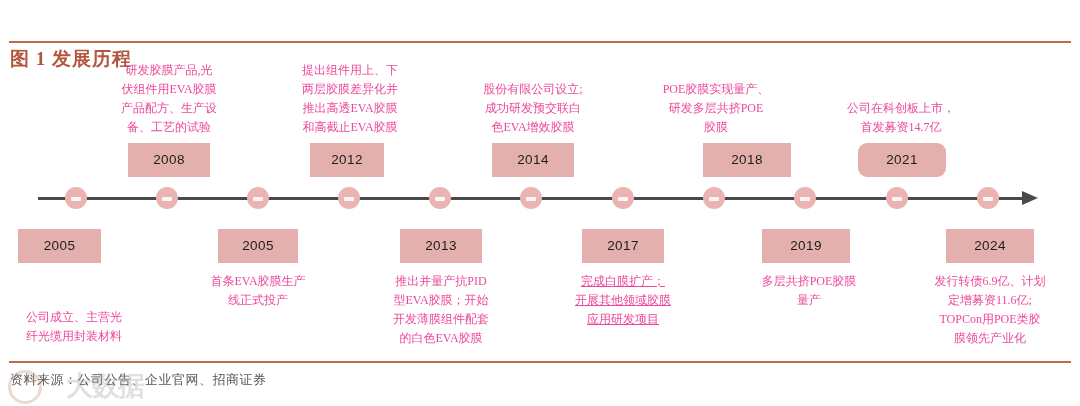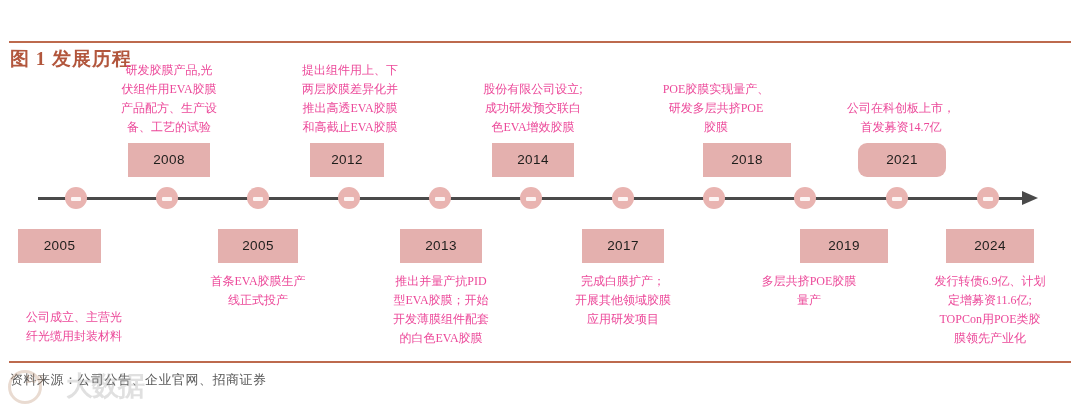--- a/index.html
+++ b/index.html
@@ -232,34 +232,34 @@
       <div class="dash"></div>
     </div>
     <div class="year-chip above" style="left: 492px; width: 82px; text-align: center;">2014</div>
     <div class="desc above" style="left: 463px; width: 140px;">股份有限公司设立;
 成功研发预交联白
 色EVA增效胶膜</div>
     <div class="node" style="left: 623px;">
       <div class="dash"></div>
     </div>
     <div class="year-chip below" style="left: 582px; width: 82px;">2017</div>
-    <div class="desc below" style="left: 554px; width: 138px;">完成白膜扩产；
+    <div class="desc below" style="left: 554px; width: 138px; text-decoration: underline;">完成白膜扩产；
 开展其他领域胶膜
 应用研发项目</div>
     <div class="node" style="left: 714px;">
       <div class="dash"></div>
     </div>
     <div class="year-chip above" style="left: 674px; width: 88px; margin-left: 29px;">2018</div>
     <div class="desc above" style="left: 643px; width: 146px;">POE胶膜实现量产、
 研发多层共挤POE
 胶膜</div>
     <div class="node" style="left: 805px;">
       <div class="dash"></div>
     </div>
-    <div class="year-chip below" style="left: 800px; width: 88px;">2019</div>
+    <div class="year-chip below" style="left: 762px; width: 88px;">2019</div>
     <div class="desc below" style="left: 738px; width: 142px;">多层共挤POE胶膜
 量产</div>
     <div class="node" style="left: 897px;">
       <div class="dash"></div>
     </div>
     <div class="year-chip above" style="left: 858px; width: 88px; border-radius: 9px;">2021</div>
     <div class="desc above" style="left: 826px; width: 150px;">公司在科创板上市，
 首发募资14.7亿</div>
     <div class="node" style="left: 988px;">
       <div class="dash"></div>

